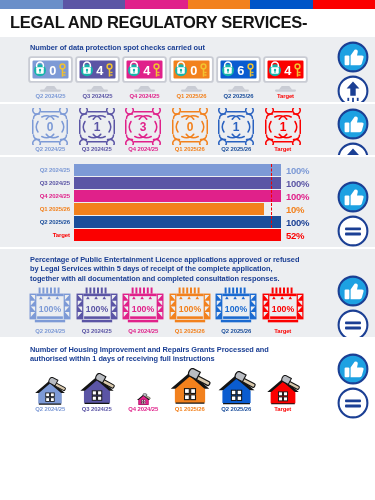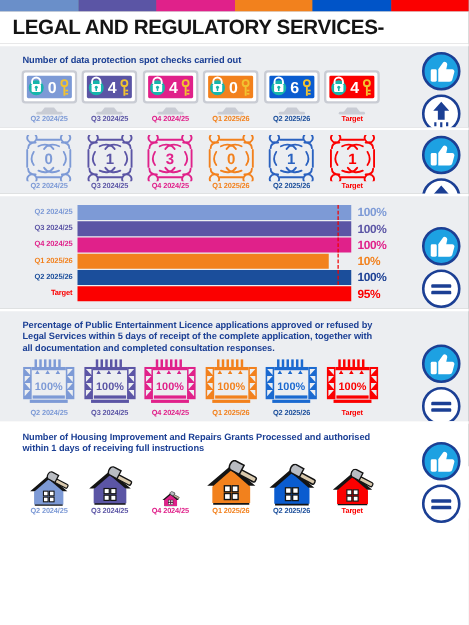--- a/index.html
+++ b/index.html
@@ -2,42 +2,42 @@
 <html><head>
 <meta charset="utf-8">
 <style>
   * { box-sizing: border-box; margin: 0; padding: 0; }
   html, body {
     width: 375px; height: 500px;
     font-family: "Liberation Sans", sans-serif;
     background: #ffffff;
     overflow: hidden;
   }
-  .page { width: 375px; height: 373px; position: relative; background:#737373; }
+  .page { width: 375px; height: 373px; position: relative; background:#a16207; }
 
   
   .topbar { display: flex; width: 100%; height: 9px; }
   .topbar span { flex: 1 1 0; height: 100%; }
 
   
   .titlewrap { padding: 5px 10px 4px 10px; background:#ffffff; }
   .title-main {
     font-size: 16.5px; font-weight: bold; color: #141414;
     letter-spacing: -0.3px; line-height: 1.05;
   }
   .title-sub {
     font-size: 12.5px; font-weight: bold; color: #141414;
     letter-spacing: -0.1px; margin-top: 1px;
   }
 
   
   .section {
     background: #eceef1;
     position: relative;
-    padding: 4px 0 3px 4px;
+    padding: 4px 0 3px 16px;
     border-top: 2px solid #ffffff;
   }
   .sec-head {
     font-size: 7.4px; font-weight: bold; color: #1b3f94;
     line-height: 1.25; padding: 2px 72px 3px 14px;
     letter-spacing: -0.05px;
   }
 
   
   .side-icons {
@@ -461,21 +461,21 @@
           <div class="targetline" style="left:95%"></div>
         </div>
         <div class="bar-val" style="color:#1b3f94">100%</div>
       </div>
 
       <div class="bar-row">
         <div class="bar-cat" style="color:#fb0000">Target</div>
         <div class="bar-track">
           <div class="bar-fill" style="width:100%;background:#fb0000"></div>
         </div>
-        <div class="bar-val" style="color:#fb0000">95%</div>
+        <div class="bar-val" style="color:#fb0000">52%</div>
       </div>
     </div>
 
     <div class="side-icons" style="top:24px">
       <div class="ic">
         <svg viewBox="0 0 40 40">
           <circle cx="20" cy="20" r="18" fill="#1da1e2" stroke="#1b3f94" stroke-width="2.6"></circle>
           <path d="M17 18 l5-7 a2.6 2.6 0 0 1 4 2.4 l-1 4.6 h6 a2.2 2.2 0 0 1 2.1 2.8 l-2 7.4 a3 3 0 0 1-2.9 2.2 H17 z" fill="#ffffff"></path>
           <rect x="9.5" y="18" width="6" height="12.4" rx="1.4" fill="#ffffff"></rect>
         </svg>

